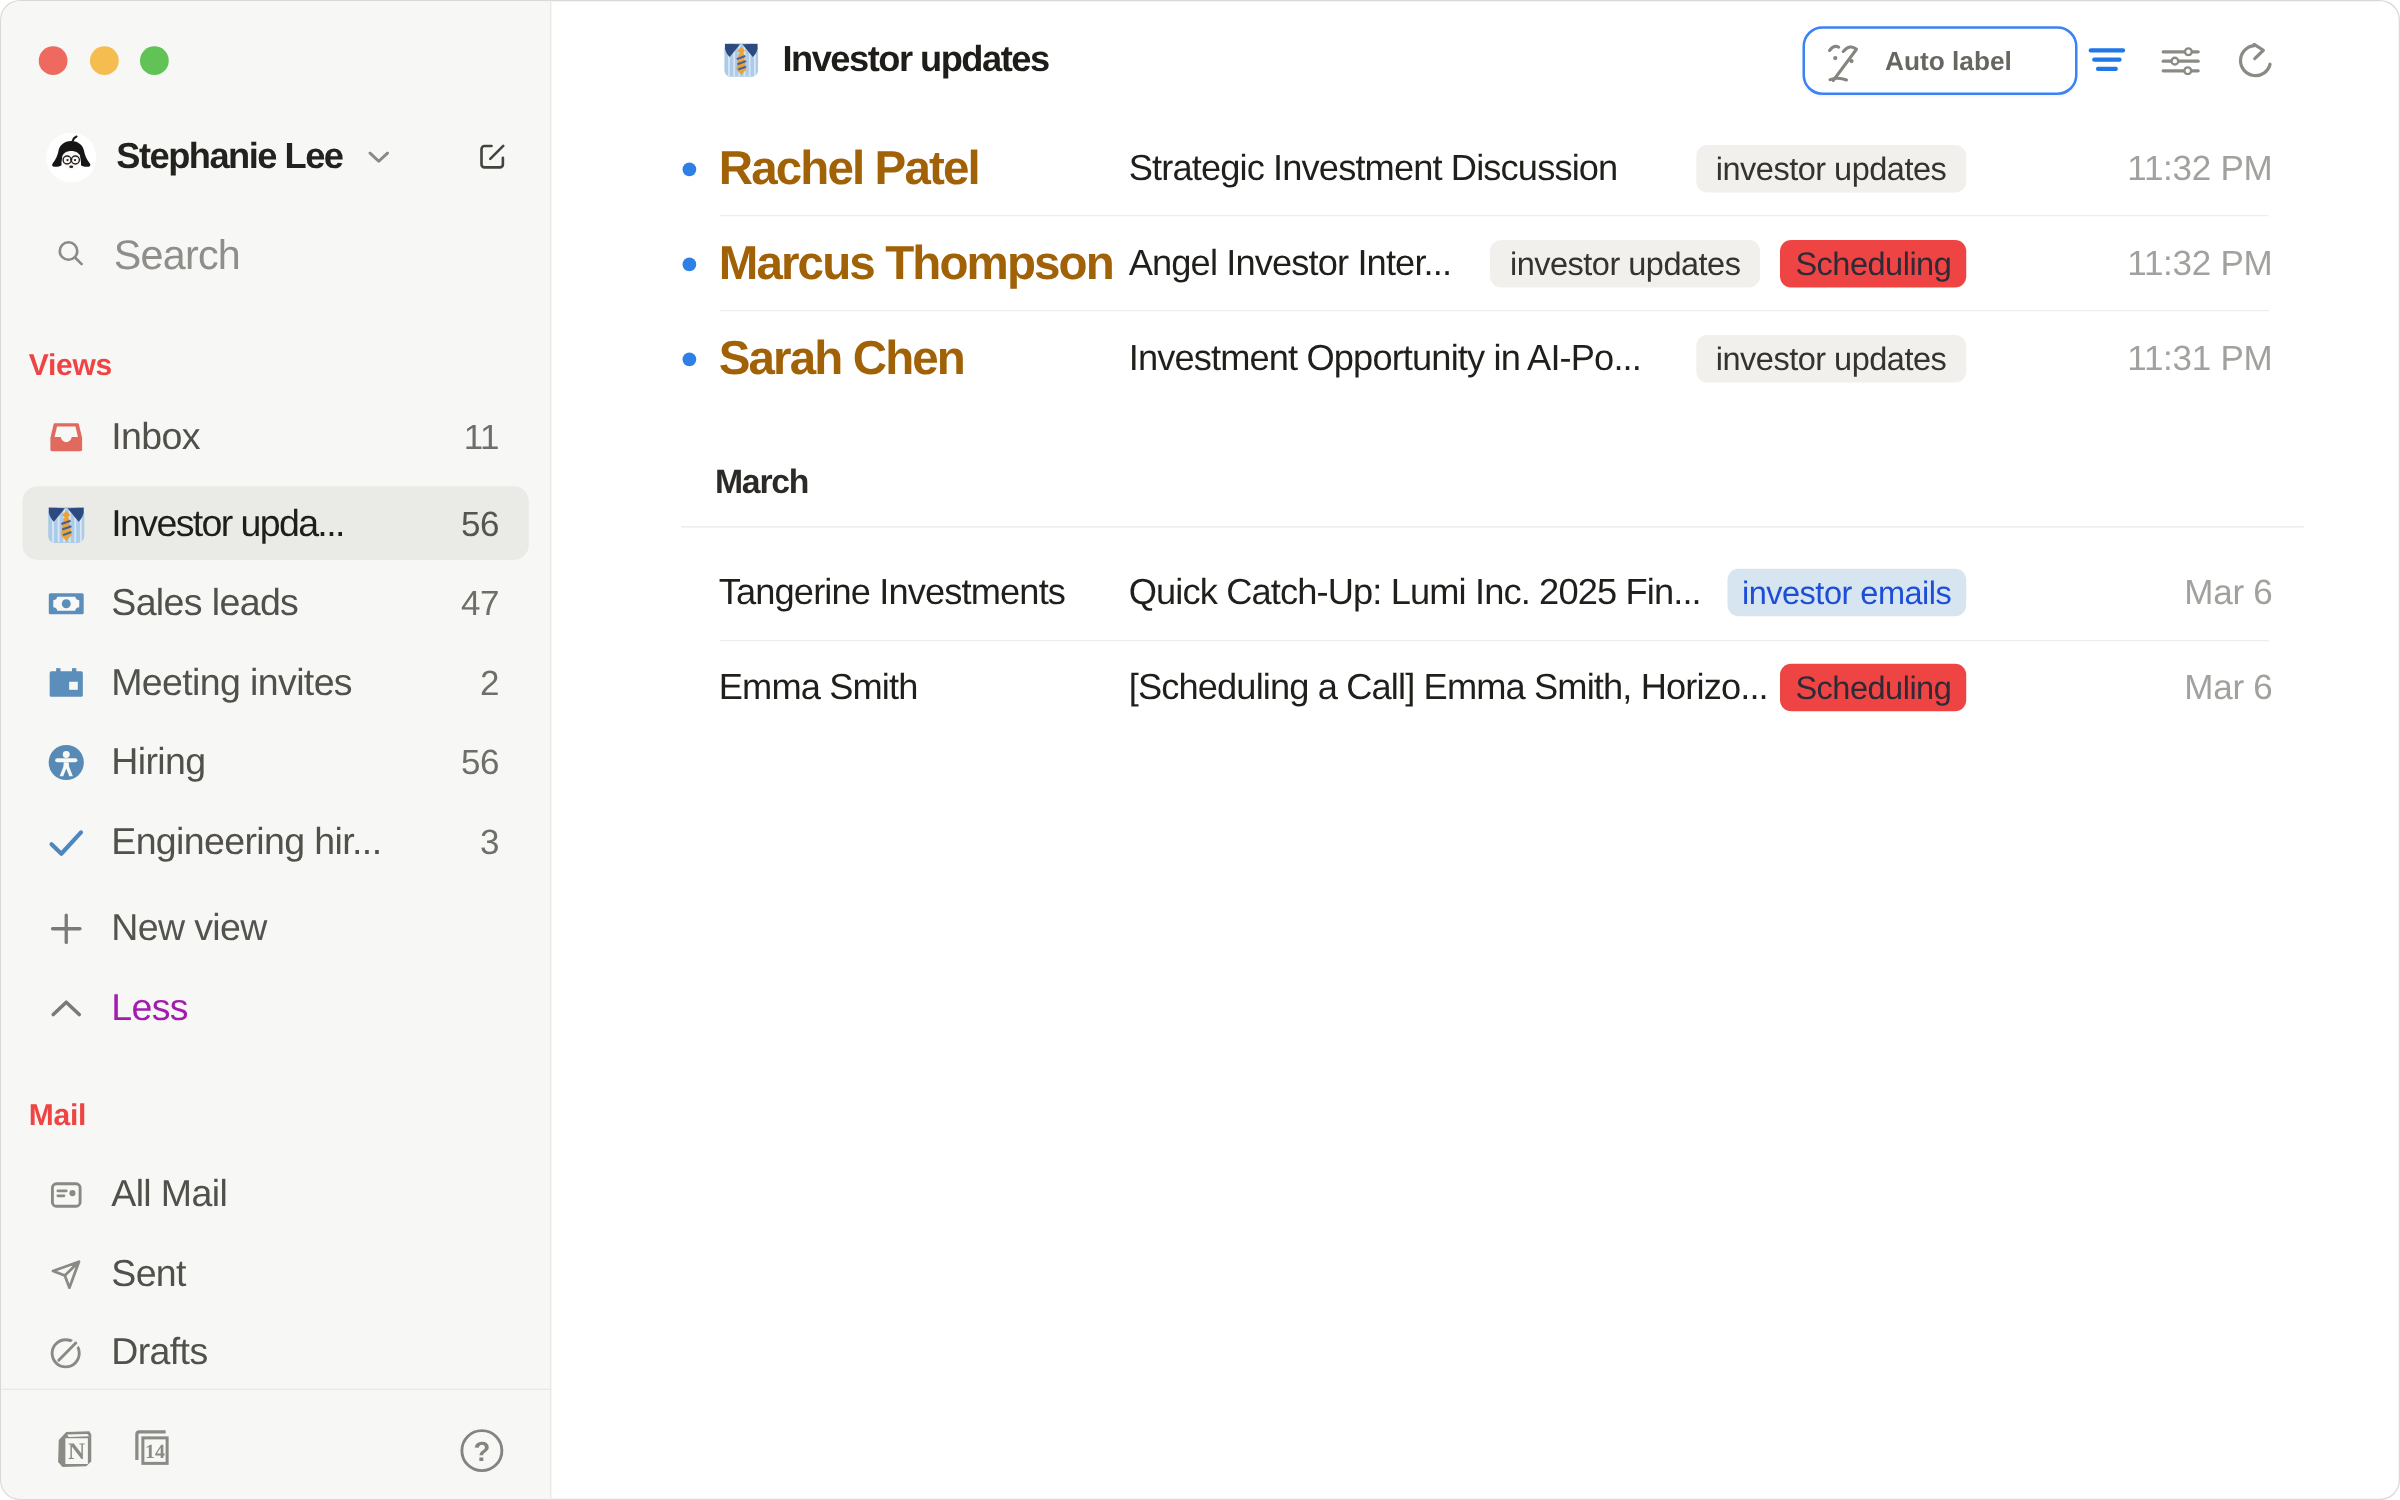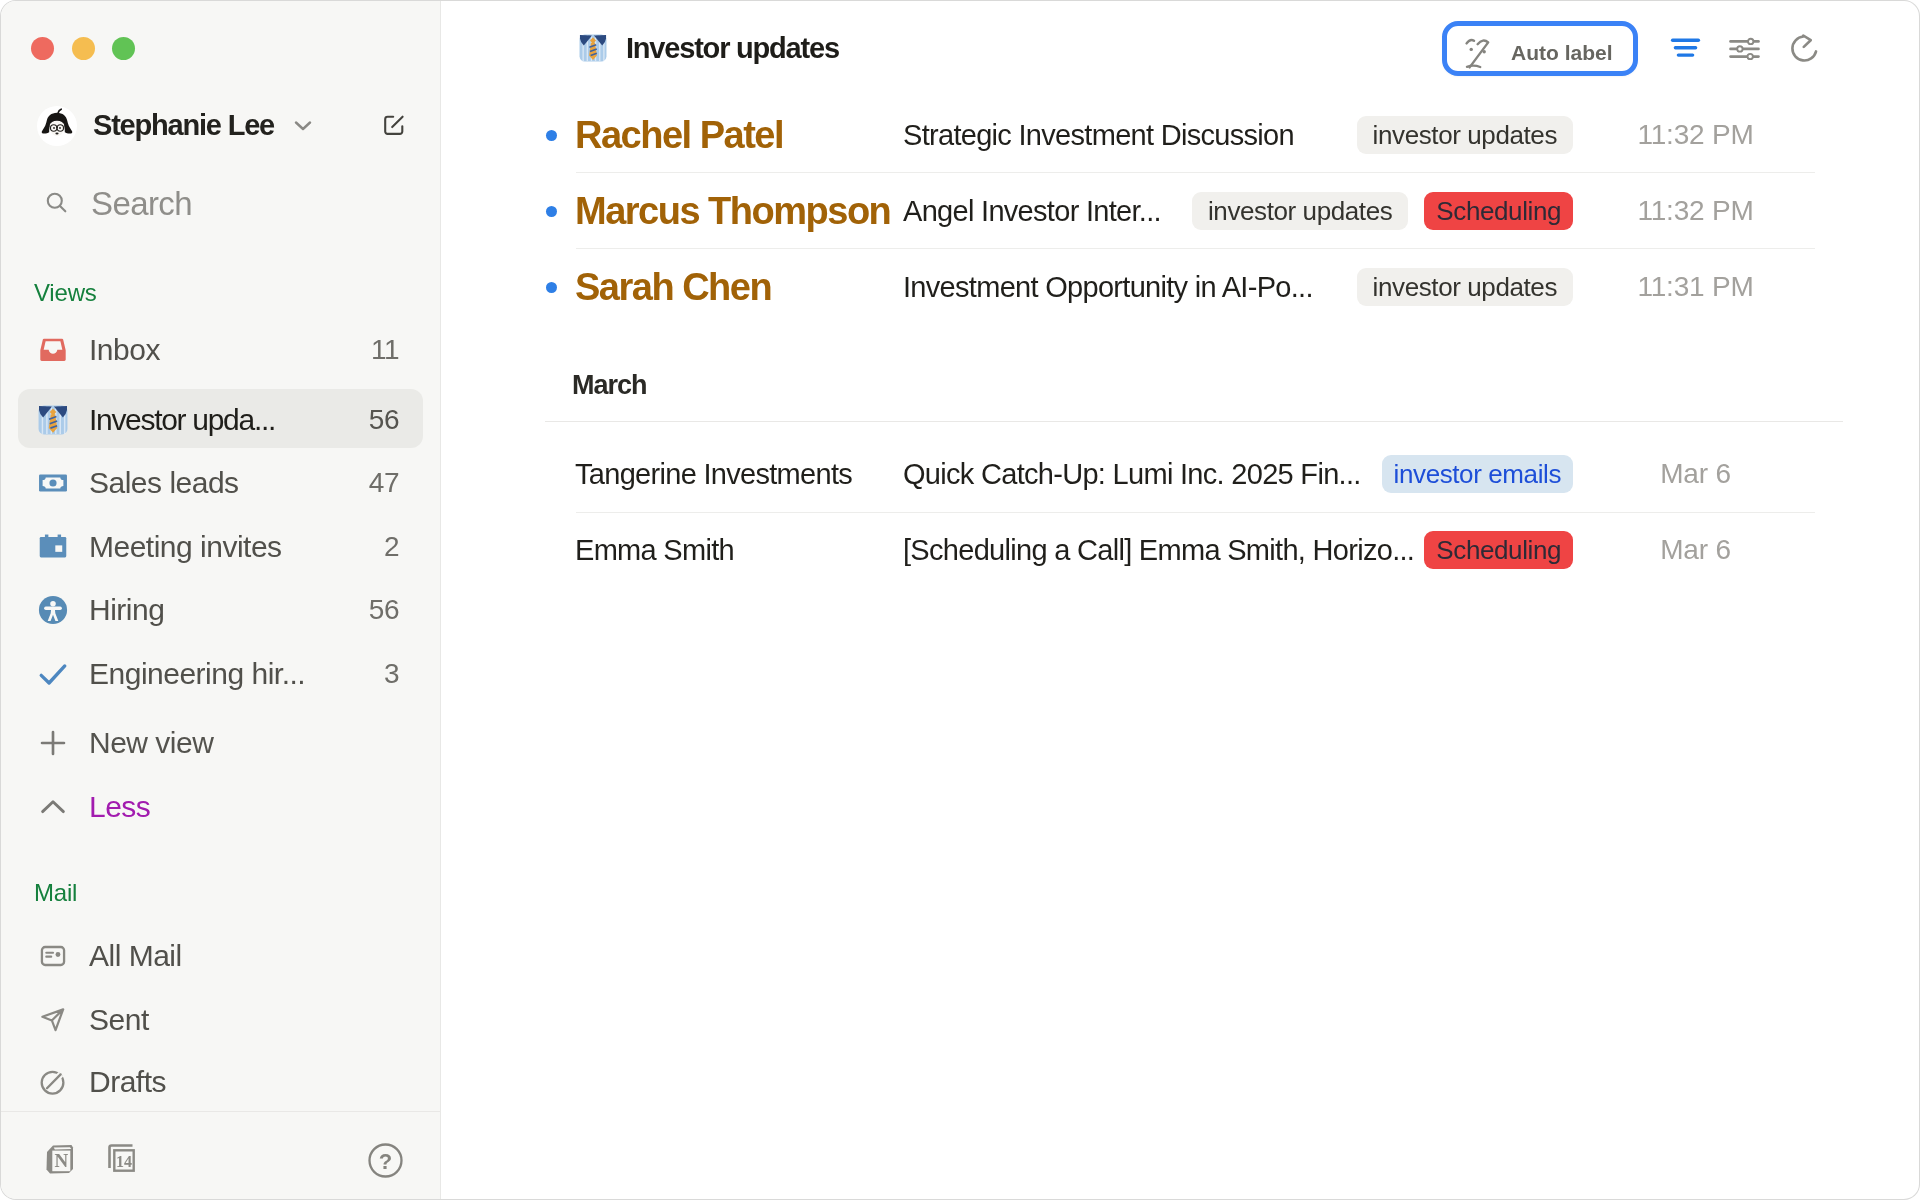--- a/index.html
+++ b/index.html
@@ -3,42 +3,42 @@
 <meta charset="utf-8">
 <style>
 *{margin:0;padding:0;box-sizing:border-box}
 html,body{width:1920px;height:1200px;background:#fff;font-family:"Liberation Sans",sans-serif;overflow:hidden}
 .win{position:absolute;inset:0;border-radius:16px;background:#fff;border:1px solid rgba(80,80,78,0.22);overflow:hidden}
 .side{position:absolute;left:0;top:0;bottom:0;width:440px;background:#f7f7f5;border-right:1px solid #e8e8e6}
 .abs{position:absolute}
 .light{position:absolute;width:23px;height:23px;border-radius:50%}
 .name{position:absolute;left:92px;top:108px;font-size:29px;font-weight:bold;letter-spacing:-1.2px;color:#23221e}
 .srchtx{position:absolute;left:90px;top:184px;font-size:33px;letter-spacing:-0.6px;color:#8f8e8a}
-.slabel{position:absolute;left:33px;font-size:24px;font-weight:normal;letter-spacing:-0.2px;color:#15803d}
+.slabel{position:absolute;left:22px;font-size:24px;font-weight:bold;letter-spacing:-0.2px;color:#ef4444}
 .sitem{position:absolute;left:0;width:440px;height:64px}
 .sitem .txt{position:absolute;left:88px;top:50%;transform:translateY(-50%);font-size:30px;letter-spacing:-0.5px;color:#51504b;white-space:nowrap}
 .sitem .cnt{position:absolute;right:42px;top:50%;transform:translateY(-50%);font-size:28px;letter-spacing:-0.5px;color:#6f6e69}
 .sitem .ic{position:absolute;left:37px;top:50%;transform:translateY(-50%);width:30px;height:30px}
 .selpill{position:absolute;left:17px;top:388px;width:405px;height:59px;border-radius:12px;background:#eaeae7}
 .main{position:absolute;left:0;top:0;right:0;bottom:0;pointer-events:none}
 .title{position:absolute;left:625px;top:31px;font-size:29px;font-weight:bold;letter-spacing:-1.2px;color:#1e1d19}
-.albtn{position:absolute;left:1441px;top:20px;width:196px;height:55px;border-radius:16px;border:5px solid #3b82f6;background:#fff;box-shadow:0 1px 2px rgba(0,0,0,.04)}
+.albtn{position:absolute;left:1441px;top:20px;width:220px;height:55px;border-radius:16px;border:2px solid #3b82f6;background:#fff;box-shadow:0 1px 2px rgba(0,0,0,.04)}
 .albtn .t{position:absolute;left:64px;top:15px;font-size:21px;font-weight:bold;color:#676660}
 .row{position:absolute;left:0;width:1920px;height:76px;display:flex;align-items:center;padding-left:545px;padding-right:103px}
 .dot{flex:none;width:11px;height:11px;border-radius:50%;background:#2e7fe6;margin-right:18px}
 .nodot{flex:none;width:11px;margin-right:18px}
 .sender{flex:none;width:328px;font-size:38px;letter-spacing:-1.5px;font-weight:bold;color:#a16207;white-space:nowrap;overflow:hidden}
 .senderr{flex:none;width:328px;font-size:29px;letter-spacing:-0.7px;color:#201f1b;white-space:nowrap;overflow:hidden}
 .subj{flex:1;min-width:0;font-size:29px;letter-spacing:-0.7px;color:#201f1b;white-space:nowrap;overflow:hidden;text-overflow:ellipsis;}
 .tags{flex:none;display:flex;gap:16px;align-items:center}
 .pill{height:38px;line-height:38px;border-radius:9px;padding:0 12px;font-size:26px;letter-spacing:-0.4px;font-weight:500;white-space:nowrap}
 .pill.g{background:#f1f0ed;color:#34332e;padding:0 16px}
 .pill.p{background:#ef4444;color:#2e2a36}
 .pill.b{background:#d7e5f0;color:#1d4ed8}
-.time{flex:none;width:245px;text-align:center;font-size:28px;letter-spacing:-0.2px;color:#a3a19d}
+.time{flex:none;width:245px;text-align:right;font-size:28px;letter-spacing:-0.2px;color:#a3a19d}
 .sep{position:absolute;left:575px;right:104px;height:1px;background:#ededeb}
 .mline{position:absolute;left:544px;right:76px;height:1px;background:#e9e8e6}
 .march{position:absolute;left:571px;top:369px;font-size:27px;font-weight:bold;letter-spacing:-1px;color:#2b2a26}
 svg{display:block}
 </style>
 </head>
 <body>
 <div class="win">
  <div class="side">
   <div class="light" style="left:30px;top:36px;background:#ee6a5f"></div>

